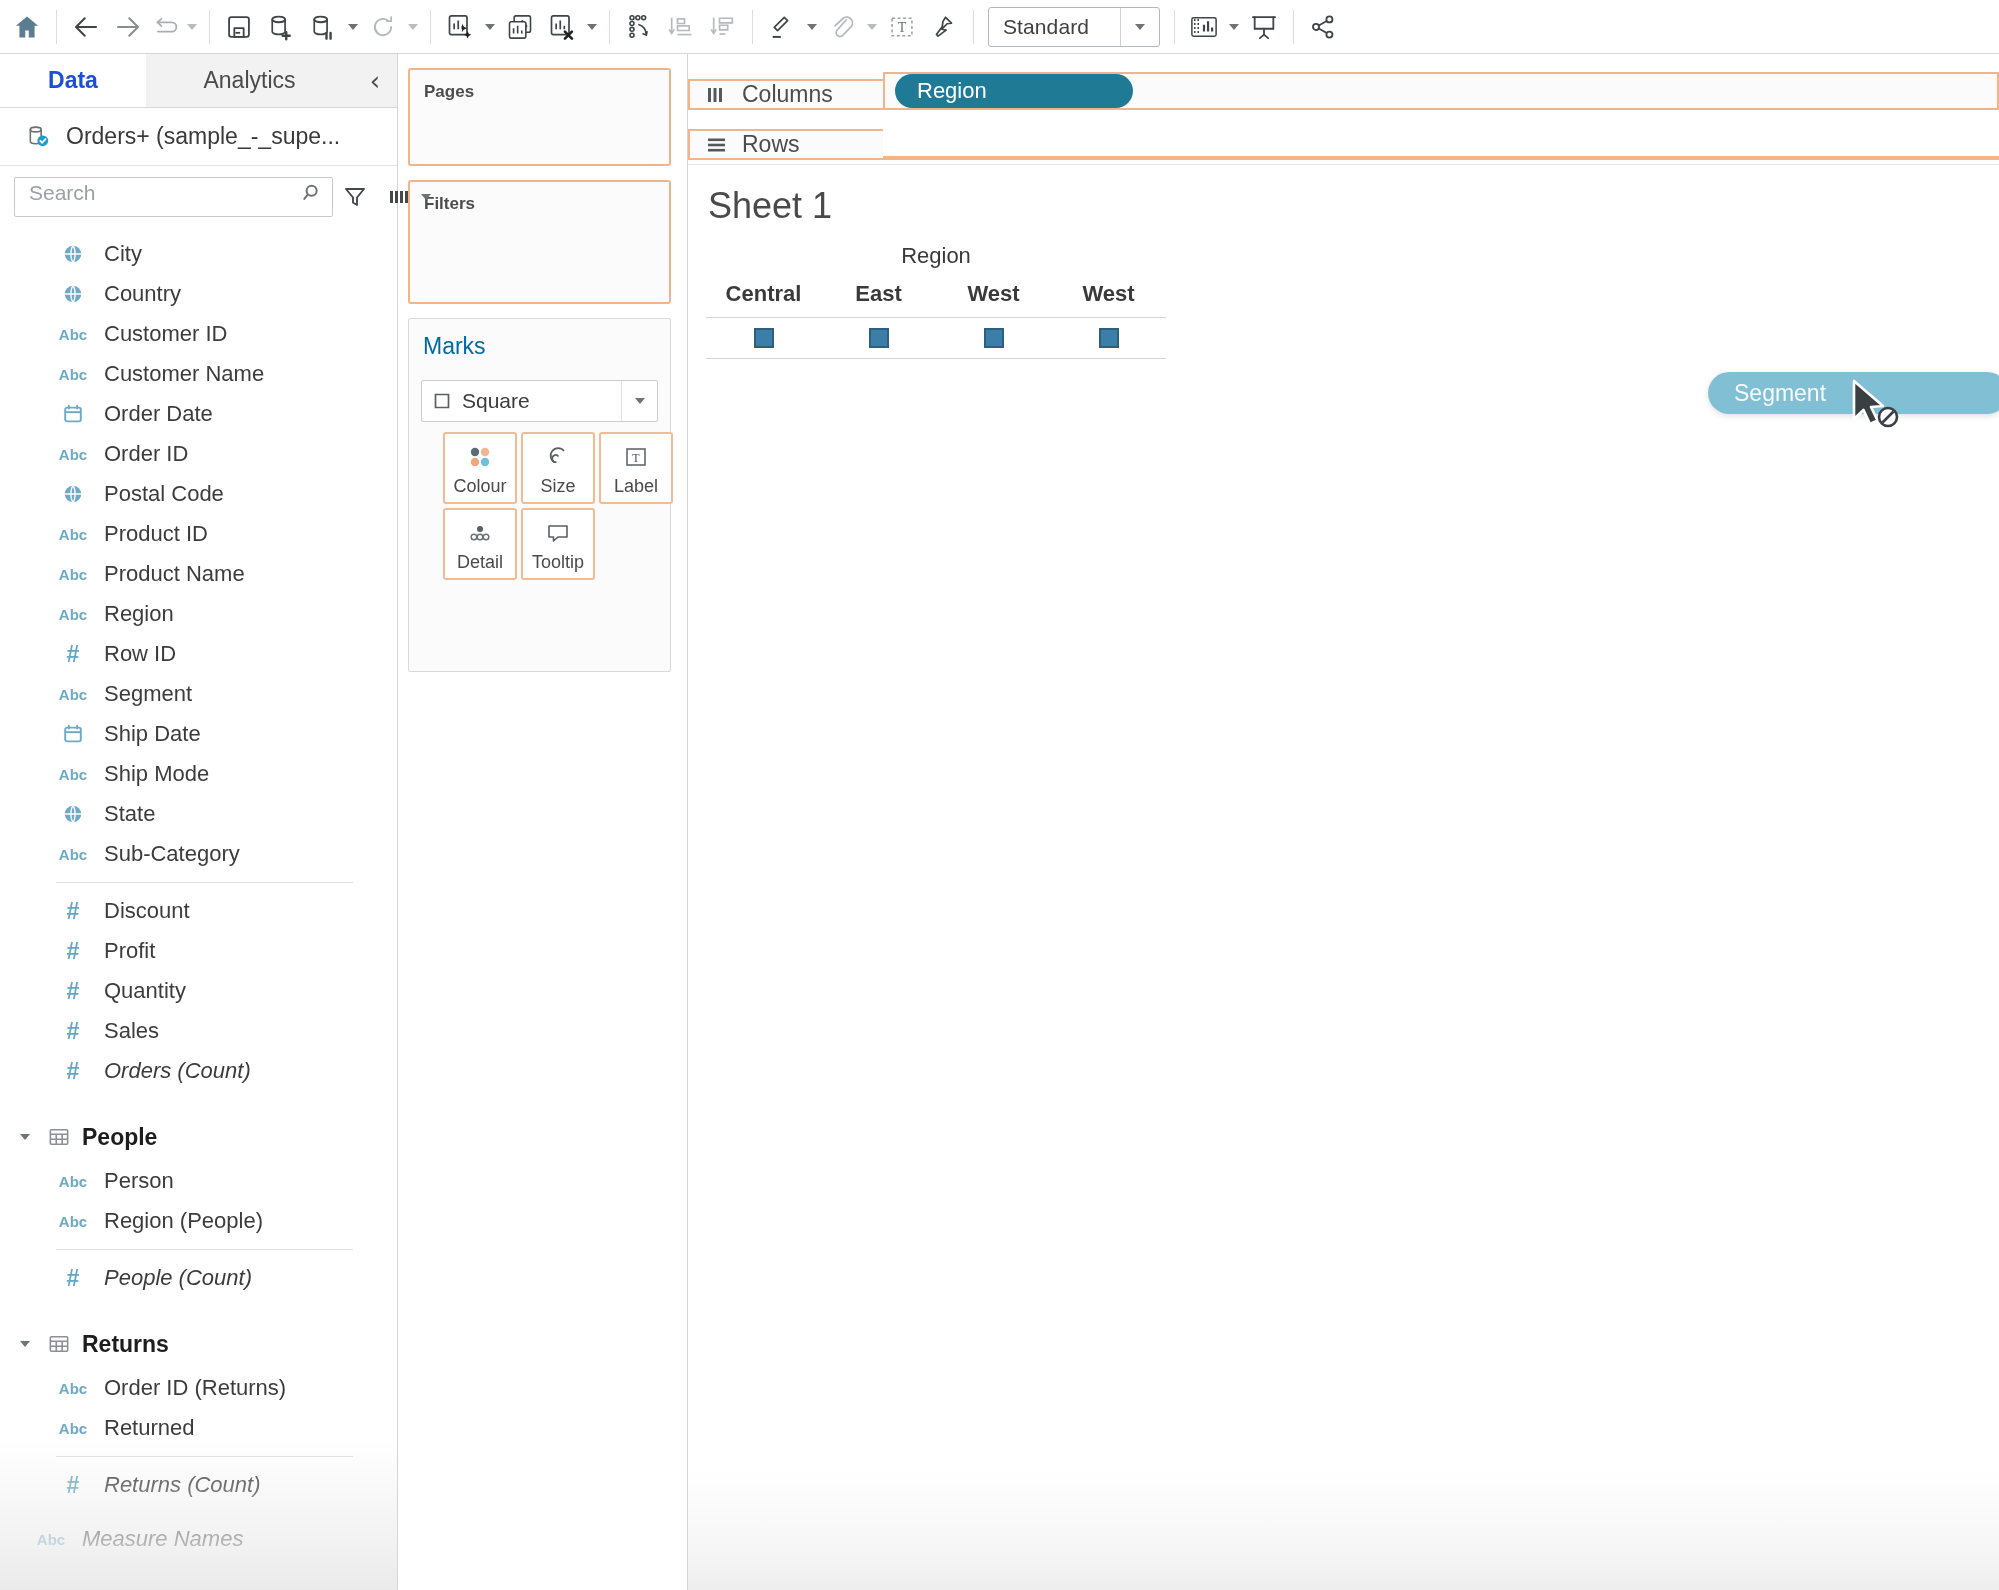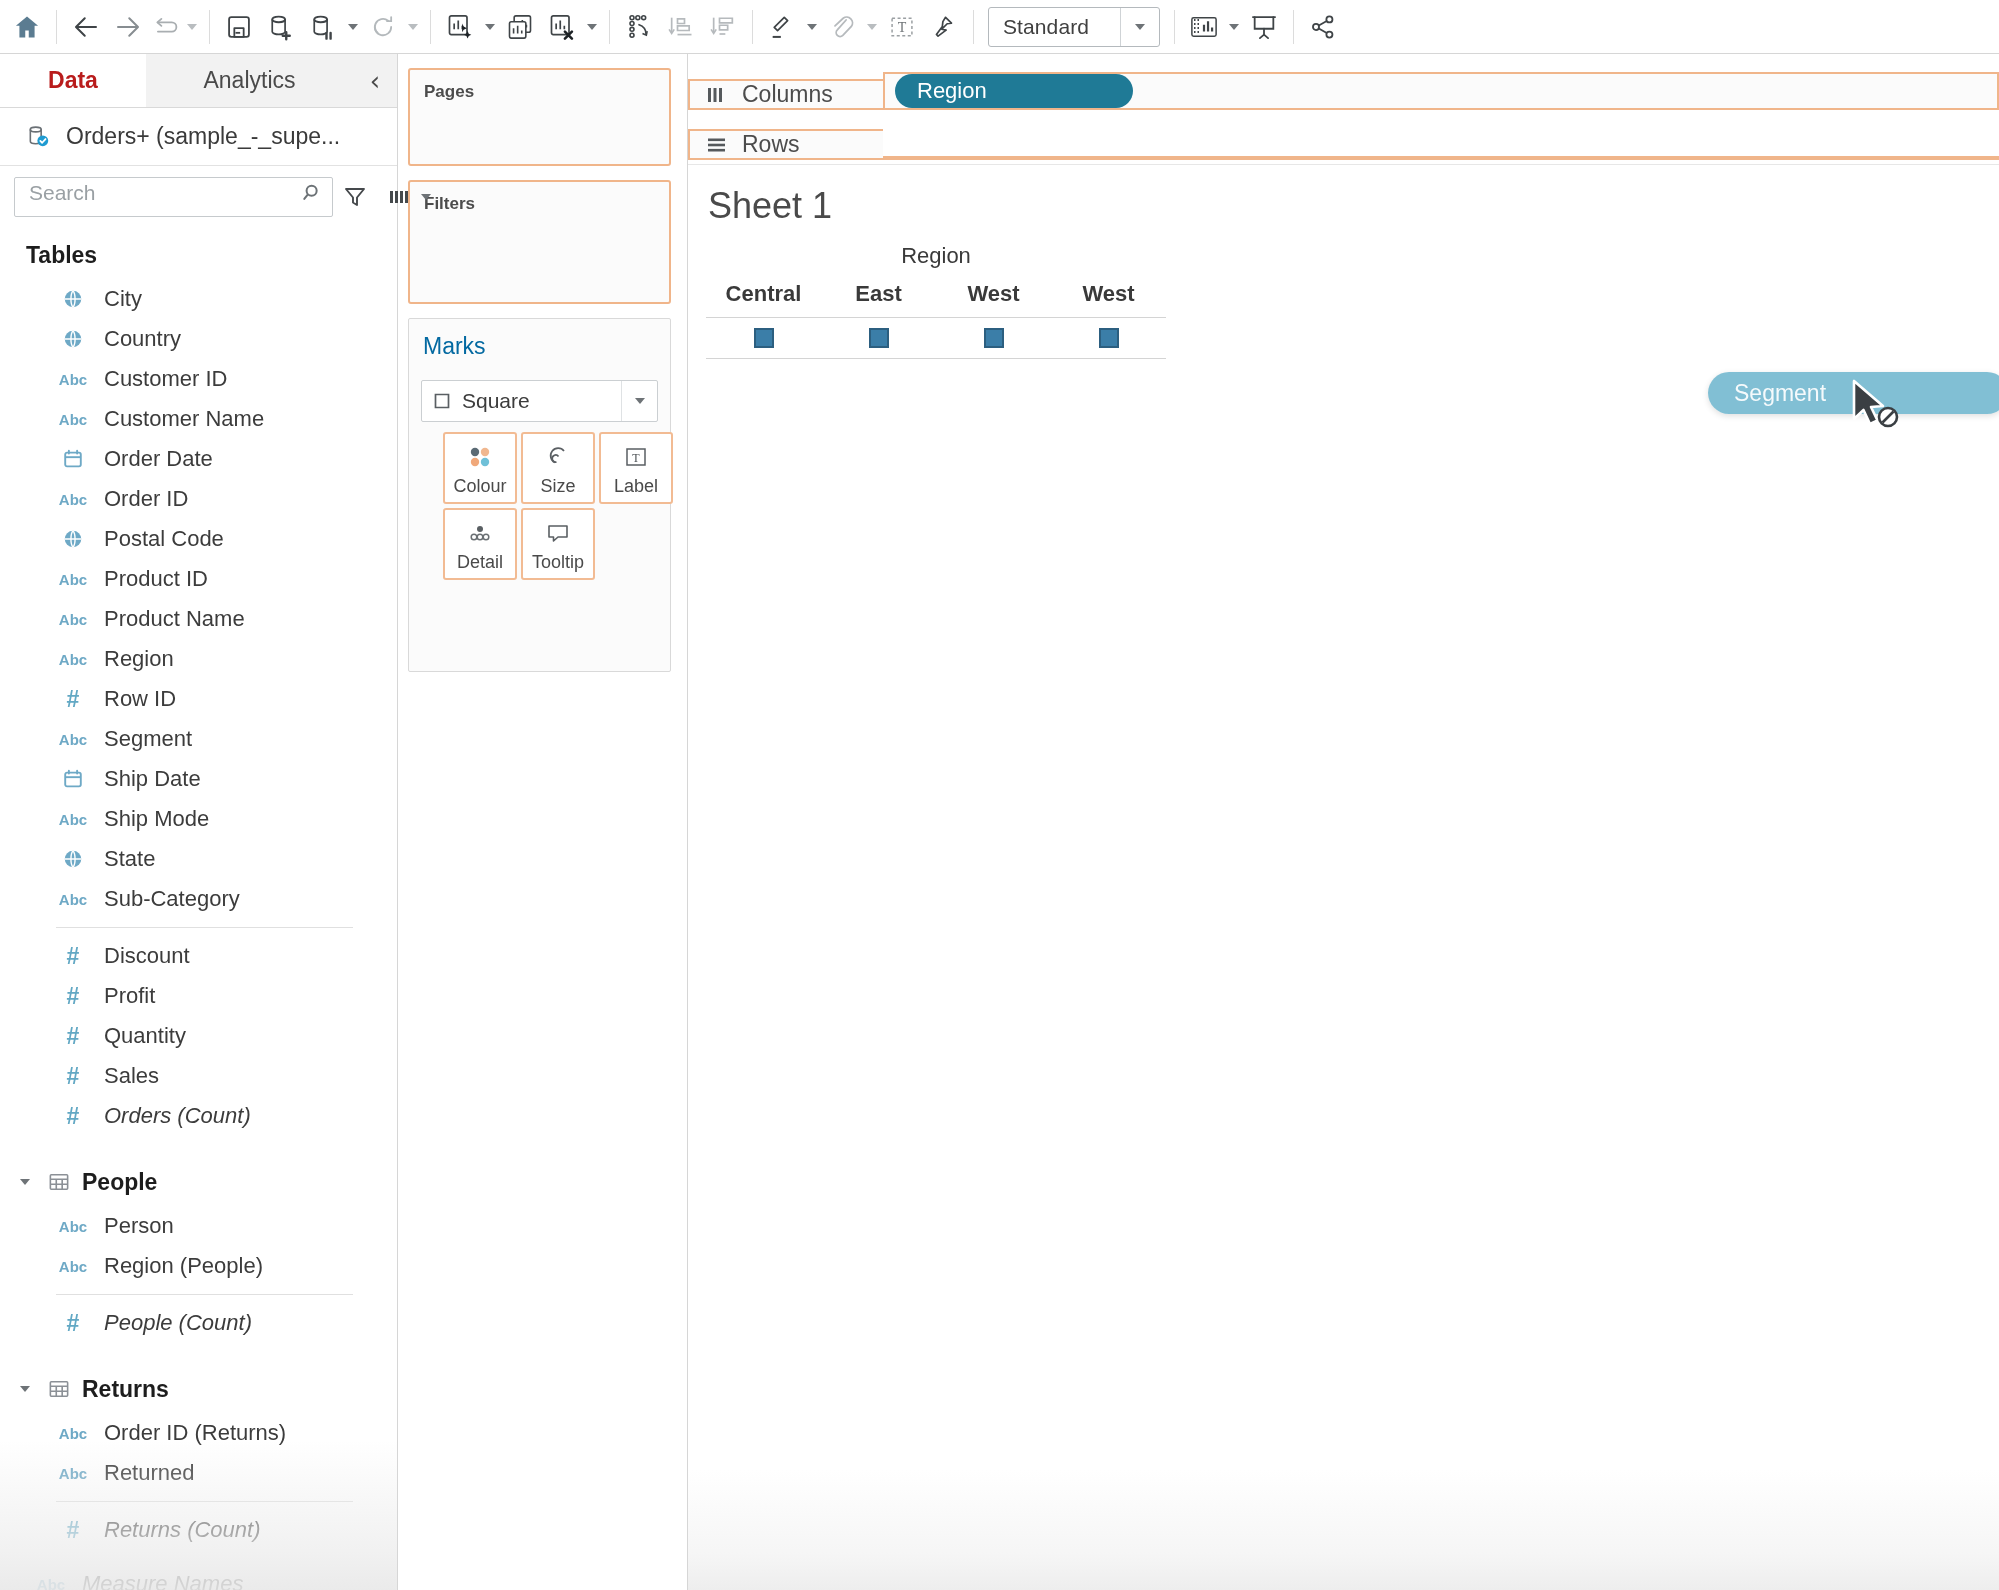--- a/index.html
+++ b/index.html
@@ -66,21 +66,21 @@
     background:#ffffff;
     border-right:1px solid #d6d6d6;
     display:flex; flex-direction:column;
     position:relative;
   }
   .dtabs { display:flex; height:54px; border-bottom:1px solid #d9d9d9; background:#f2f2f2; }
   .dtab {
     display:flex; align-items:center; justify-content:center;
     font-size:23px; cursor:pointer; color:#4a4a4a;
   }
-  .dtab.active { background:#ffffff; font-weight:bold; color:#b91c1c; border-bottom:1px solid #fff; }
+  .dtab.active { background:#ffffff; font-weight:bold; color:#1d4ed8; border-bottom:1px solid #fff; }
   .dtab.t-data { width:146px; }
   .dtab.t-analytics { flex:1; }
   .collapse-btn {
     width:44px; display:flex; align-items:center; justify-content:center; cursor:pointer;
     color:#555;
   }
   .chev-l { font-size:26px; line-height:1; color:#4a4a4a; font-family:"DejaVu Sans", sans-serif; }
 
   .ds-row {
     height:58px; display:flex; align-items:center; gap:14px;
@@ -485,21 +485,20 @@
               <rect x="13" y="6" width="3" height="12"></rect>
               <rect x="18" y="6" width="3" height="12"></rect>
             </svg>
         </span>
         <span class="sr-ic">
             <i class="caret-dn"></i>
           </span>
       </div>
 
       <div class="fieldlist">
-        <div class="grp-title">Tables</div>
 
         <div>
           <div class="f-row">
               <span class="f-icon">
                 <svg class="ic" width="22" height="22" viewBox="0 0 24 24" fill="#6ea9c6">
                   <circle cx="12" cy="12" r="9"></circle>
                   <path d="M3 12h18M12 3c3 3.5 3 14.5 0 18M12 3c-3 3.5-3 14.5 0 18" stroke="#ffffff" stroke-width="1.4" fill="none"></path>
                 </svg>
               </span>
               <span class="fname">City</span>

